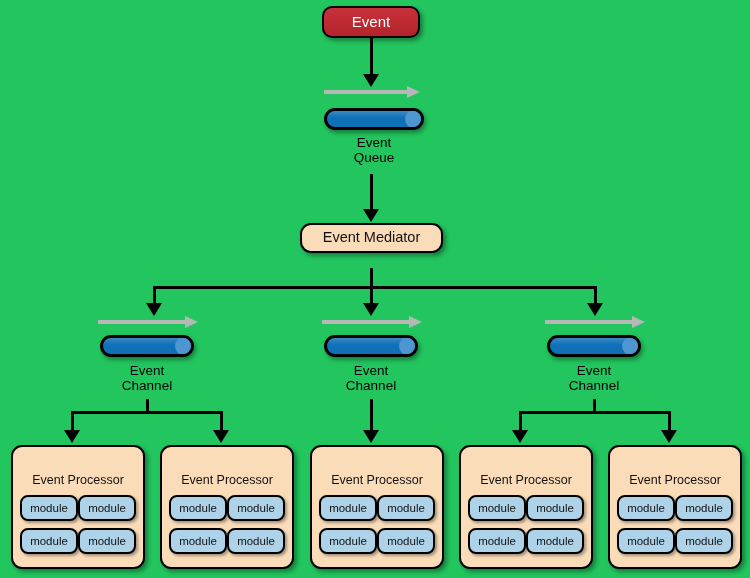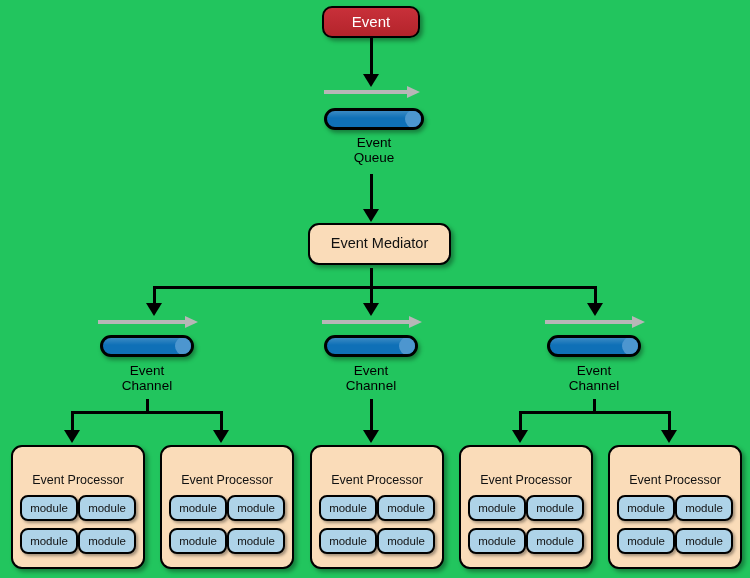--- a/index.html
+++ b/index.html
@@ -172,21 +172,21 @@
     <div class="body-shade"></div>
     <div class="cap"></div>
   </div>
 
   <div class="label" style="left:324px;top:135px;width:100px;">Event
 Queue</div>
 
   <div class="vline" style="left:370px;top:174px;height:37px;"></div>
   <div class="arrowhead" style="left:363px;top:209px;"></div>
 
-  <div class="node mediator-node" style="left:308px;top:223px;width:143px;height:42px;">
+  <div class="node mediator-node" style="left:300px;top:223px;width:143px;height:30px;">
     <span>Event Mediator</span>
   </div>
 
   <div class="vline" style="left:370px;top:268px;height:20px;"></div>
 
   <div class="hline" style="left:153px;top:286px;width:444px;"></div>
 
   <div class="vline" style="left:153px;top:286px;height:19px;"></div>
   <div class="arrowhead" style="left:146px;top:303px;"></div>
 

